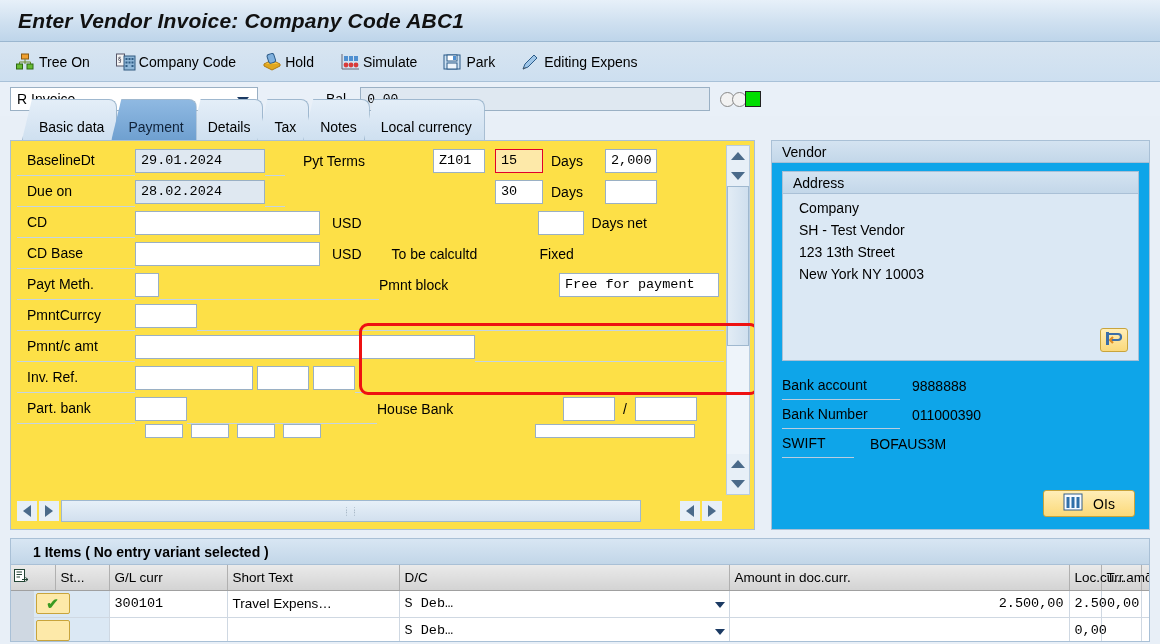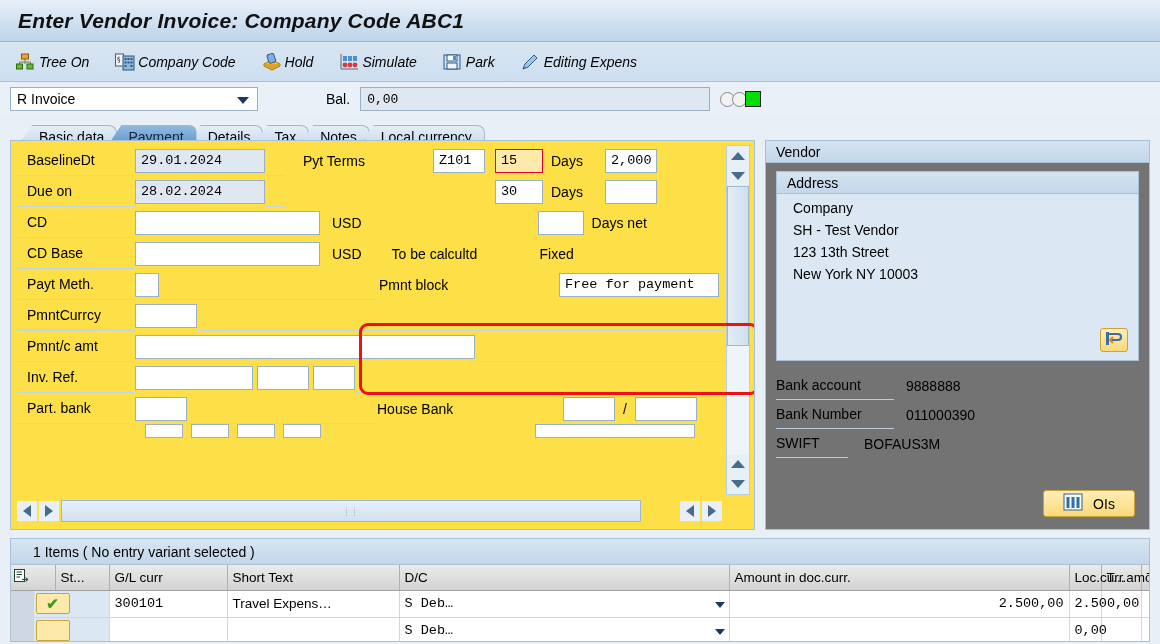--- a/index.html
+++ b/index.html
@@ -29,21 +29,21 @@
 
   
   #toolbar{
     height:40px;
     background:linear-gradient(to bottom,#d8e5f1 0%,#cddff0 100%);
     border-bottom:1px solid #a8c1d8;
     display:flex; align-items:center;
     padding-left:14px; gap:22px;
   }
   .tbtn{ display:flex; align-items:center; gap:5px; cursor:default; height:28px; padding:0 2px;}
-  .tbtn span.lbl{ font-size:14px;font-style:italic; }
+  .tbtn span.lbl{ font-size:14px; }
   .ico{ width:18px; height:18px; display:inline-block; position:relative; flex:0 0 auto;}
 
   
   #transrow{
     height:34px; display:flex; align-items:center;
     padding-left:10px; position:relative;
     background:#e9f0f8;
   }
   #transrow .lab{ width:250px; font-size:14px; }
   .ddl{
@@ -64,22 +64,22 @@
     font-family:"Liberation Mono", monospace; font-size:13px;
     display:flex;align-items:center;padding-left:6px;
   }
   .lights{ display:flex; align-items:center; }
   .lights .c{ width:15px;height:15px;border-radius:50%;background:#f2f2f2;border:1px solid #888; margin-right:-3px;}
   .lights .sq{ width:16px;height:16px;background:#00dd00;border:1px solid #222; margin-left:1px;}
 
   
   #tabsrow{ height:24px; position:relative; padding-left:22px; display:flex; align-items:flex-end;}
   .tab{
-    height:15px; line-height:22px; font-size:14px;
-    padding:0 12px 0 16px; margin-right:-6px;
+    height:41px; line-height:22px; font-size:14px;
+    padding:16px 12px 0 16px; margin-right:-6px;
     background:linear-gradient(to bottom,#e4eef8,#cfe0f0);
     border:1px solid #9fb8cf; border-bottom:none;
     border-radius:0 8px 0 0;
     transform:skewX(0deg);
     position:relative;
     clip-path:polygon(10px 0,100% 0,100% 100%,0 100%);
   }
   .tab.active{
     background:#79a8d8;
     background:linear-gradient(to bottom,#8fb9e2,#6fa0d0);
@@ -128,21 +128,21 @@
   
   .hsb{
     position:absolute; left:6px; right:32px; bottom:6px; height:24px;
     display:flex; align-items:center; gap:2px;
   }
   .hthumb{ height:22px; background:linear-gradient(to bottom,#e7f0f8,#d2e0ee); border:1px solid #9fb8cf; position:relative;}
   .grip{ position:absolute; left:50%; top:50%; transform:translate(-50%,-50%); font-size:7px; color:#9ab; letter-spacing:1px; line-height:3px;}
 
   
   #vendor{
-    flex:1; height:390px; border:1px solid #a9c0d6; background:#737373; position:relative;
+    flex:1; height:390px; border:1px solid #a9c0d6; background:#0ea5e9; position:relative;margin-left:6px;
   }
   #vendor .hdr{
     height:22px; line-height:22px; font-size:14px; padding-left:10px;
     background:linear-gradient(to bottom,#d4e3f1,#c3d7e9); border-bottom:1px solid #a9c0d6;
   }
   #addrbox{
     margin:8px 10px 0 10px; border:1px solid #a9c0d6; background:#dbe8f4;
     height:190px; position:relative;
   }
   #addrbox .ahdr{
@@ -161,20 +161,21 @@
 
   
   #items{
     margin:8px 10px 0 10px; border:1px solid #a9c0d6; background:#e8f0f8;
     height:104px; position:relative; overflow:hidden;
   }
   #items .ihdr{
     height:26px;line-height:26px; font-size:14px; padding-left:22px;
     background:linear-gradient(to bottom,#d8e6f3,#c2d6e8);
     border-bottom:1px solid #a9c0d6;
+    font-weight:bold;
   }
   table.tbl{ border-collapse:collapse; width:1138px; table-layout:fixed;}
   table.tbl th{
     background:linear-gradient(to bottom,#eaeaea,#d3d3d3);
     border-right:1px solid #b0b0b0; border-bottom:1px solid #a0a0a0;
     font-weight:normal; font-size:13.5px; text-align:left; padding:2px 5px; height:25px;
   }
   table.tbl td{
     border-right:1px solid #cfd8e2; border-bottom:1px solid #cfd8e2;
     font-size:13.5px; height:27px; padding:0 5px; background:#fff;

